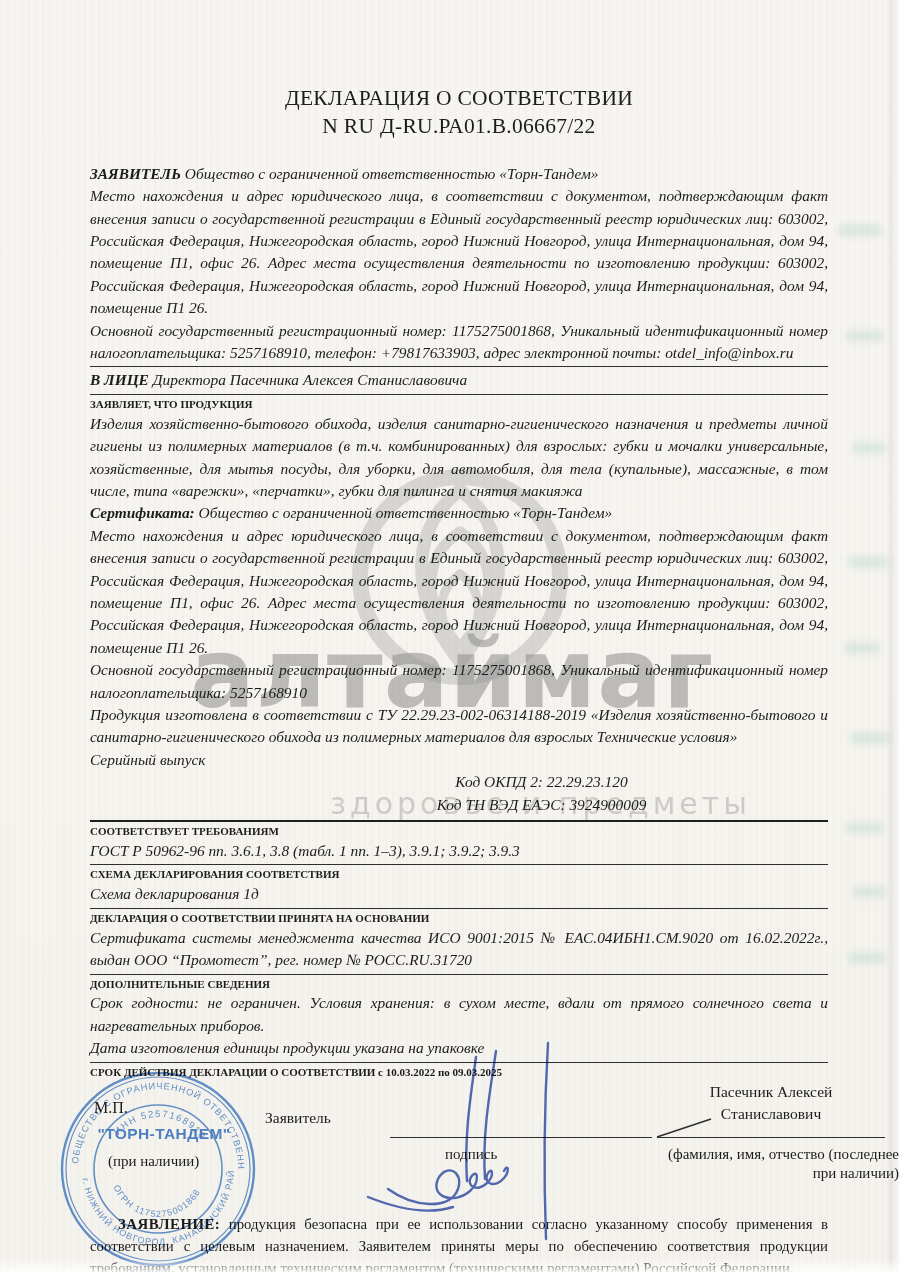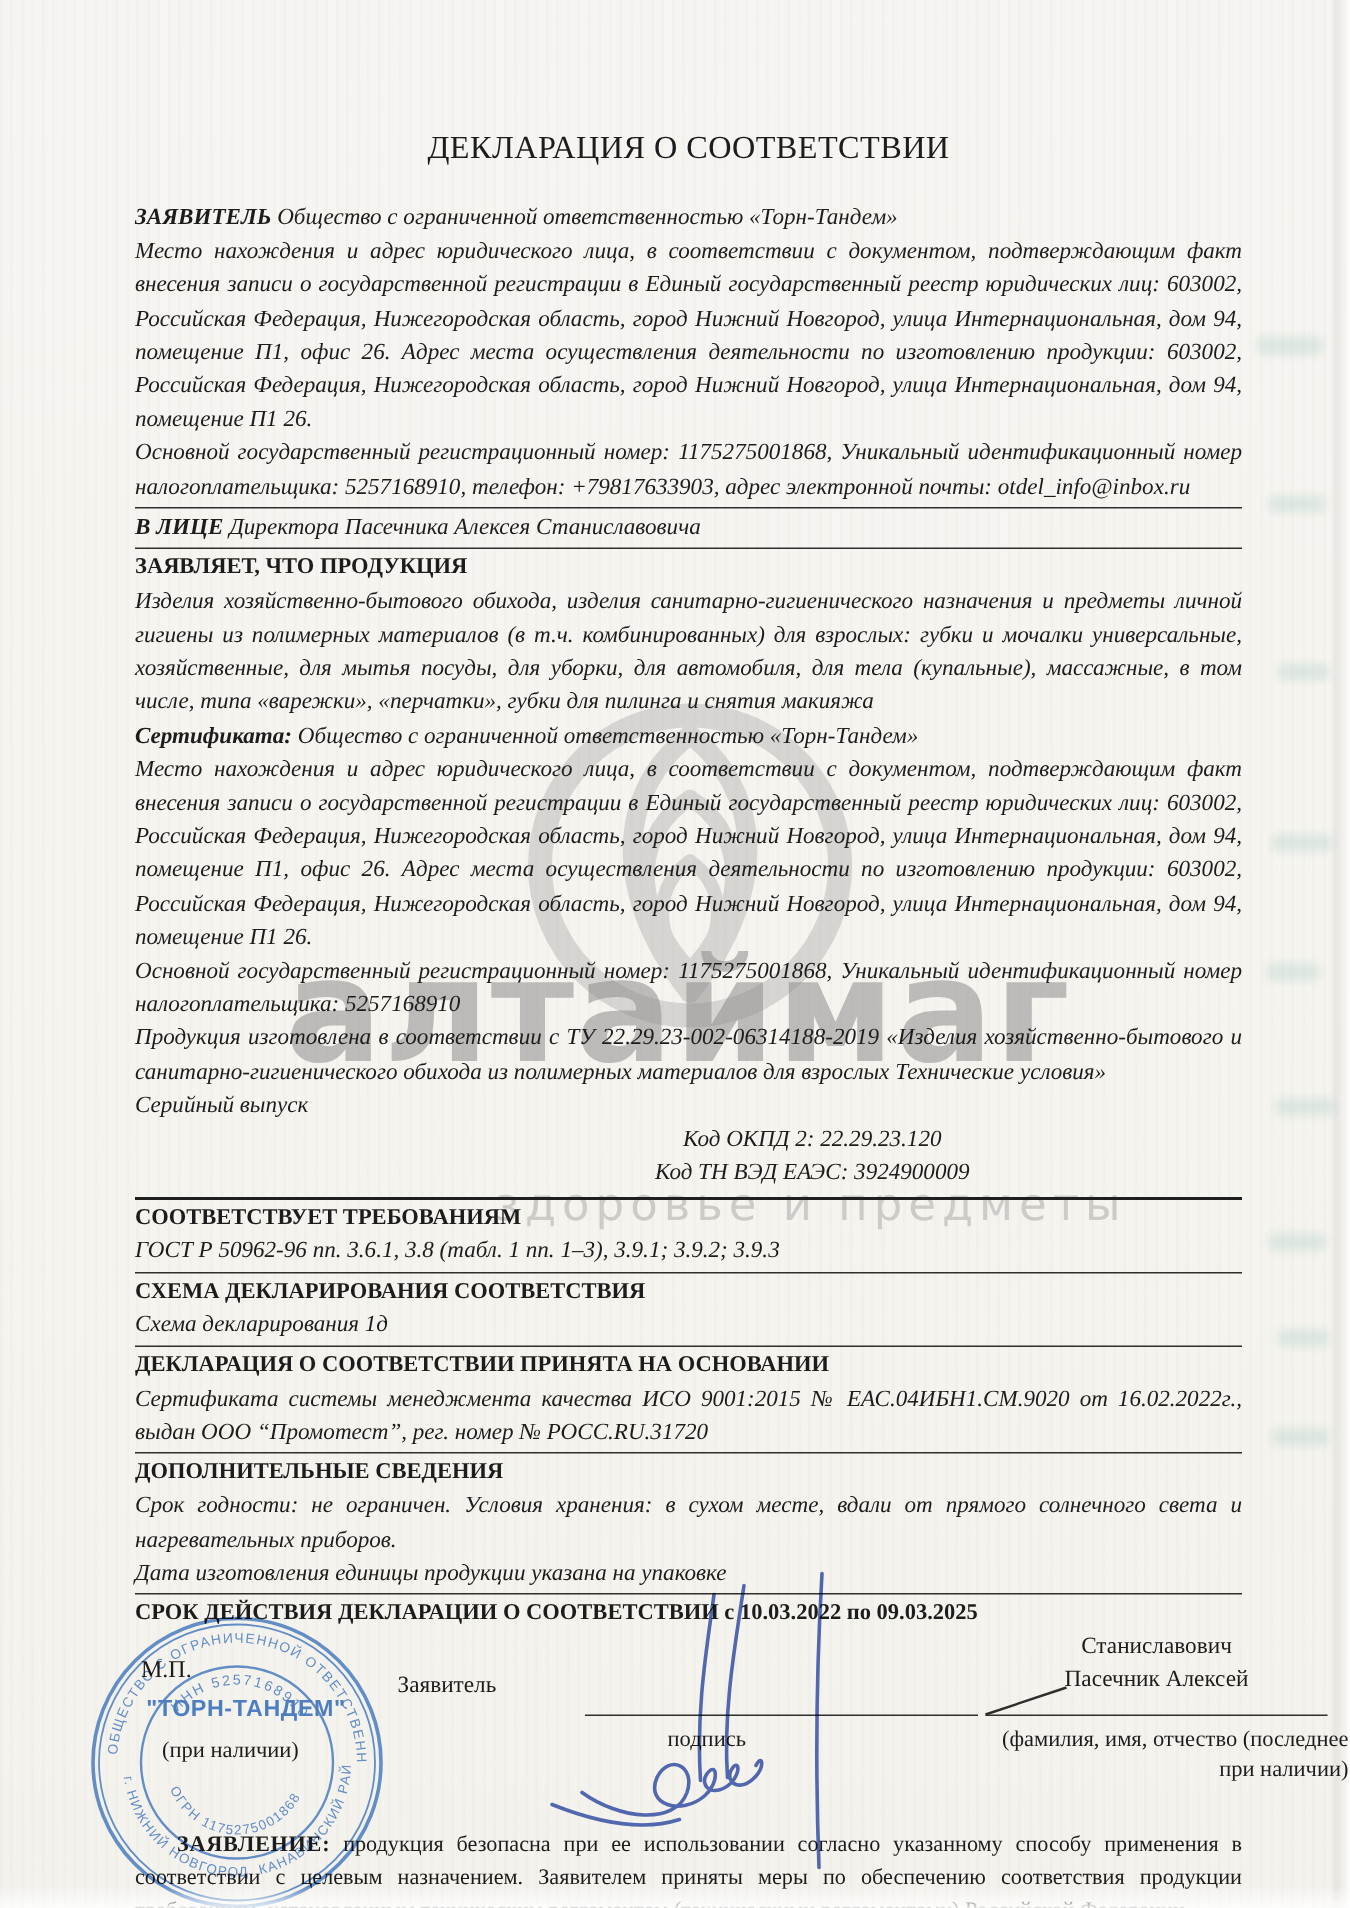--- a/index.html
+++ b/index.html
@@ -11,21 +11,21 @@
     font-family:"Liberation Serif", serif;color:#1c1c1c;
   }
   .page::after{content:"";position:absolute;top:0;right:0;width:14px;height:100%;
     background:linear-gradient(90deg,rgba(0,0,0,0) 0,rgba(120,120,120,0.10) 40%,rgba(255,255,255,0.8) 100%);pointer-events:none;}
   .page::before{content:"";position:absolute;left:0;bottom:0;width:100%;height:14px;
     background:linear-gradient(0deg,rgba(255,255,255,0.85) 0,rgba(0,0,0,0) 100%);pointer-events:none;z-index:5;}
   .content{position:relative;z-index:2;padding:84px 72px 0 90px;}
   .title{ text-align:center;font-weight:normal;font-size:21.5px;line-height:1.32;letter-spacing:0.3px;margin-bottom:22px;}
   .p{font-size:15.4px;line-height:1.455;text-align:justify;margin:0;font-style:italic;}
   .b{font-weight:bold;}
-  .hdr{font-weight:bold;font-size:15px;line-height:1.45;margin:1px 0 0 0;}
+  .hdr{font-weight:bold;font-size:11px;line-height:1.45;margin:1px 0 0 0;}
   .rule{border:0;border-top:1.6px solid #2e2e2e;margin:2px 0 2px 0;}
   .rule-thick{border:0;border-top:2.6px solid #1f1f1f;margin:4px 0 2px 0;}
   .indent-codes{margin-left:165px;text-align:center;}
   
   .wm-big{position:absolute;left:190px;top:618px;width:690px;z-index:1;
     font-family:"DejaVu Sans", sans-serif;font-weight:bold;font-size:96px;letter-spacing:1px;
     color:rgba(125,125,125,0.48);white-space:nowrap;pointer-events:none;}
   .wm-small{position:absolute;left:330px;top:786px;z-index:1;
     font-family:"DejaVu Sans", sans-serif;font-size:30px;letter-spacing:4px;
     color:rgba(140,140,140,0.38);white-space:nowrap;pointer-events:none;}
@@ -68,20 +68,21 @@
   <div class="bleed" style="left:844px;top:642px;width:36px;height:12px"></div>
   <div class="bleed" style="left:850px;top:732px;width:40px;height:12px"></div>
   <div class="bleed" style="left:846px;top:822px;width:38px;height:12px"></div>
   <div class="bleed" style="left:852px;top:886px;width:34px;height:12px"></div>
   <div class="bleed" style="left:848px;top:952px;width:38px;height:12px"></div>
 
   <div class="content">
 
     <div class="title">
       <div>ДЕКЛАРАЦИЯ О СООТВЕТСТВИИ</div>
+      <div>N RU Д-RU.РА01.В.06667/22</div>
     </div>
 
     <p class="p"><span class="b">ЗАЯВИТЕЛЬ</span> <span>Общество с ограниченной ответственностью «Торн-Тандем»</span></p>
     <p class="p">Место нахождения и адрес юридического лица, в соответствии с документом, подтверждающим факт внесения записи о государственной регистрации в Единый государственный реестр юридических лиц: 603002, Российская Федерация, Нижегородская область, город Нижний Новгород, улица Интернациональная, дом 94, помещение П1, офис 26. Адрес места осуществления деятельности по изготовлению продукции: 603002, Российская Федерация, Нижегородская область, город Нижний Новгород, улица Интернациональная, дом 94, помещение П1 26.</p>
     <p class="p">Основной государственный регистрационный номер: 1175275001868, Уникальный идентификационный номер налогоплательщика: 5257168910, телефон: +79817633903, адрес электронной почты: otdel_info@inbox.ru</p>
 
     <hr class="rule">
     <p class="p"><span class="b">В ЛИЦЕ</span> <span>Директора Пасечника Алексея Станиславовича</span></p>
     <hr class="rule">
 
@@ -147,22 +148,22 @@
 
       <div class="abs" style="left:4px;top:18px;font-size:16px">М.П.</div>
       <div class="abs stamp-center" style="left:-6px;top:44px;width:160px;text-align:center">"ТОРН-ТАНДЕМ"</div>
       <div class="abs" style="left:18px;top:72px;font-size:15px">(при наличии)</div>
 
       <div class="abs" style="left:175px;top:28px;font-size:15.5px">Заявитель</div>
       <hr class="sigline abs" style="left:300px;top:56px;width:262px">
       <div class="abs caption" style="left:355px;top:64px">подпись</div>
 
       <div class="abs" style="left:565px;top:0;width:232px;text-align:center;font-size:15.5px;line-height:1.42">
+        <div>Пасечник Алексей</div>
         <div>Станиславович</div>
-        <div>Пасечник Алексей</div>
       </div>
       <svg class="abs" style="left:565px;top:34px" width="60" height="24" viewBox="0 0 60 24">
         <path d="M2,22 L56,4" stroke="#2e2e2e" stroke-width="1.6" fill="none"></path>
       </svg>
       <hr class="sigline abs" style="left:567px;top:56px;width:228px">
       <div class="abs caption" style="left:553px;top:64px;width:256px">
         <div>(фамилия, имя, отчество (последнее</div>
         <div>при наличии)</div>
       </div>
 

